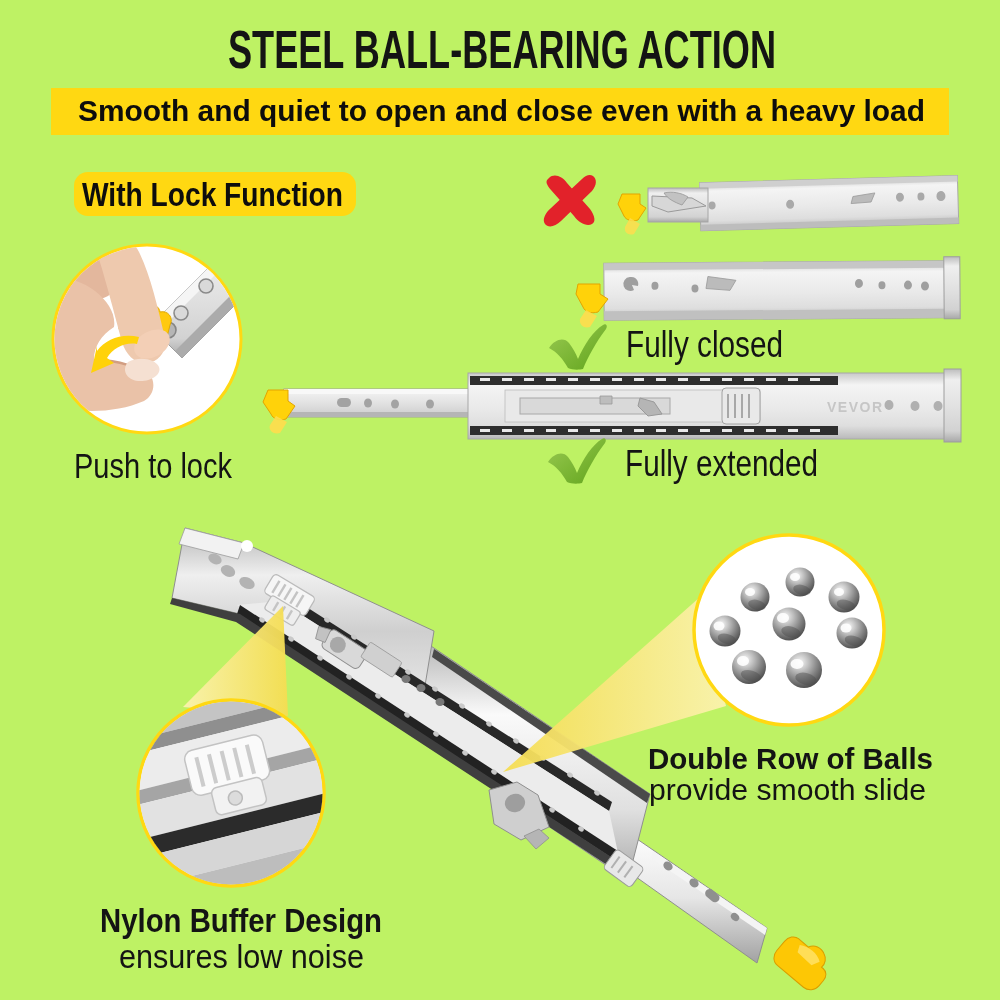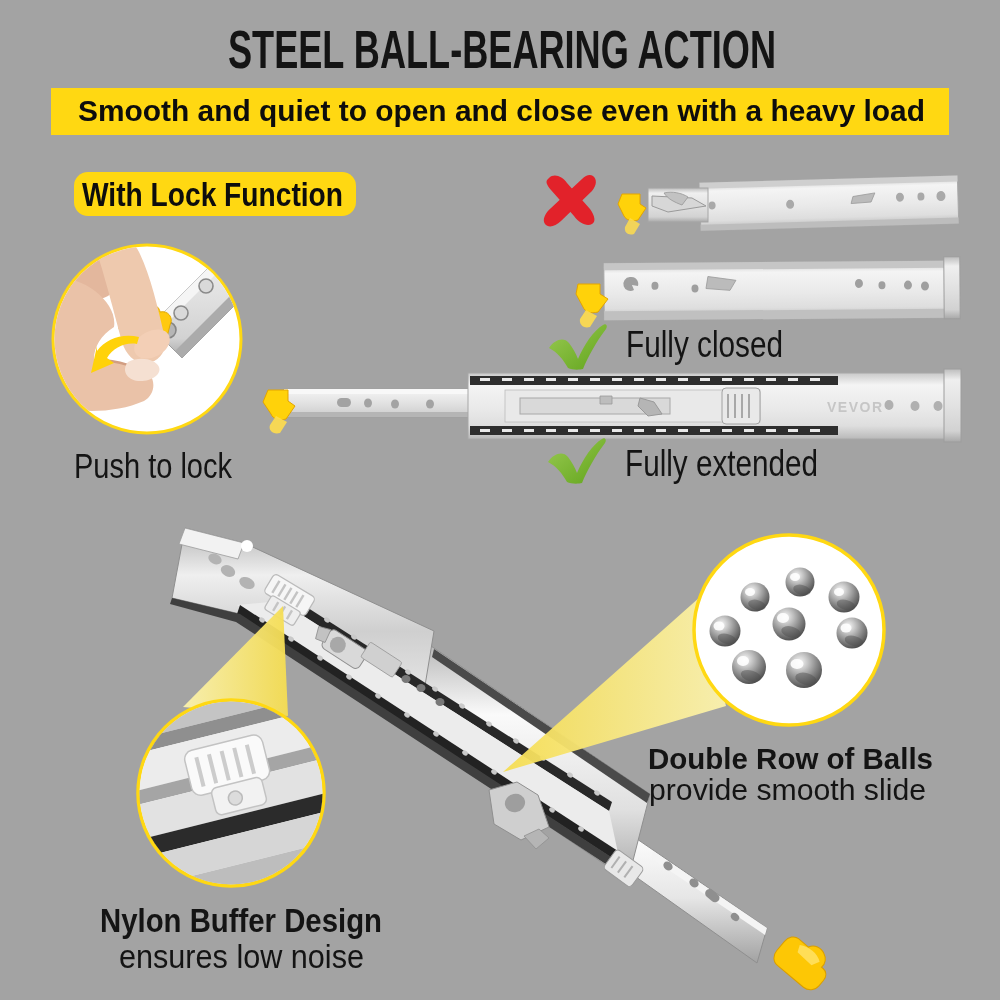--- a/index.html
+++ b/index.html
@@ -1,16 +1,16 @@
 <!DOCTYPE html>
 <html><head>
 <meta charset="utf-8">
 <style>
   html,body{margin:0;padding:0;background:#fff;}
-  .page{position:relative;width:1000px;height:1000px;background:#a3a3a3;overflow:hidden;
+  .page{position:relative;width:1000px;height:1000px;background:#bef264;overflow:hidden;
         font-family:"Liberation Sans", sans-serif;}
   text{font-family:"Liberation Sans", sans-serif;}
 </style>
 </head>
 <body>
 <div class="page">
 <svg width="1000" height="1000" viewBox="0 0 1000 1000">
 <defs>
   <linearGradient id="rail1" x1="0" y1="0" x2="0" y2="1">
     <stop offset="0" stop-color="#c9c9c9"></stop>

